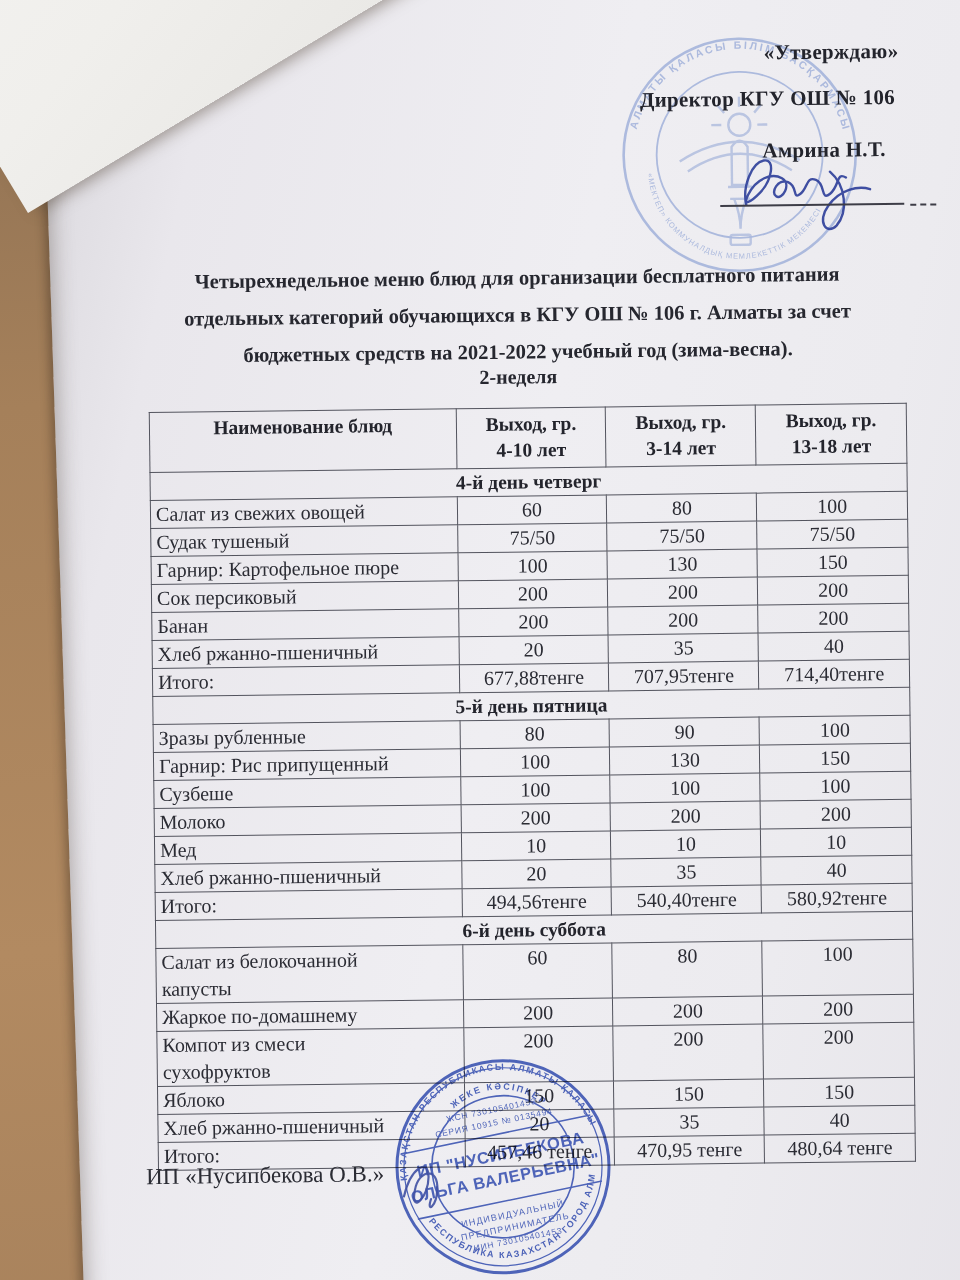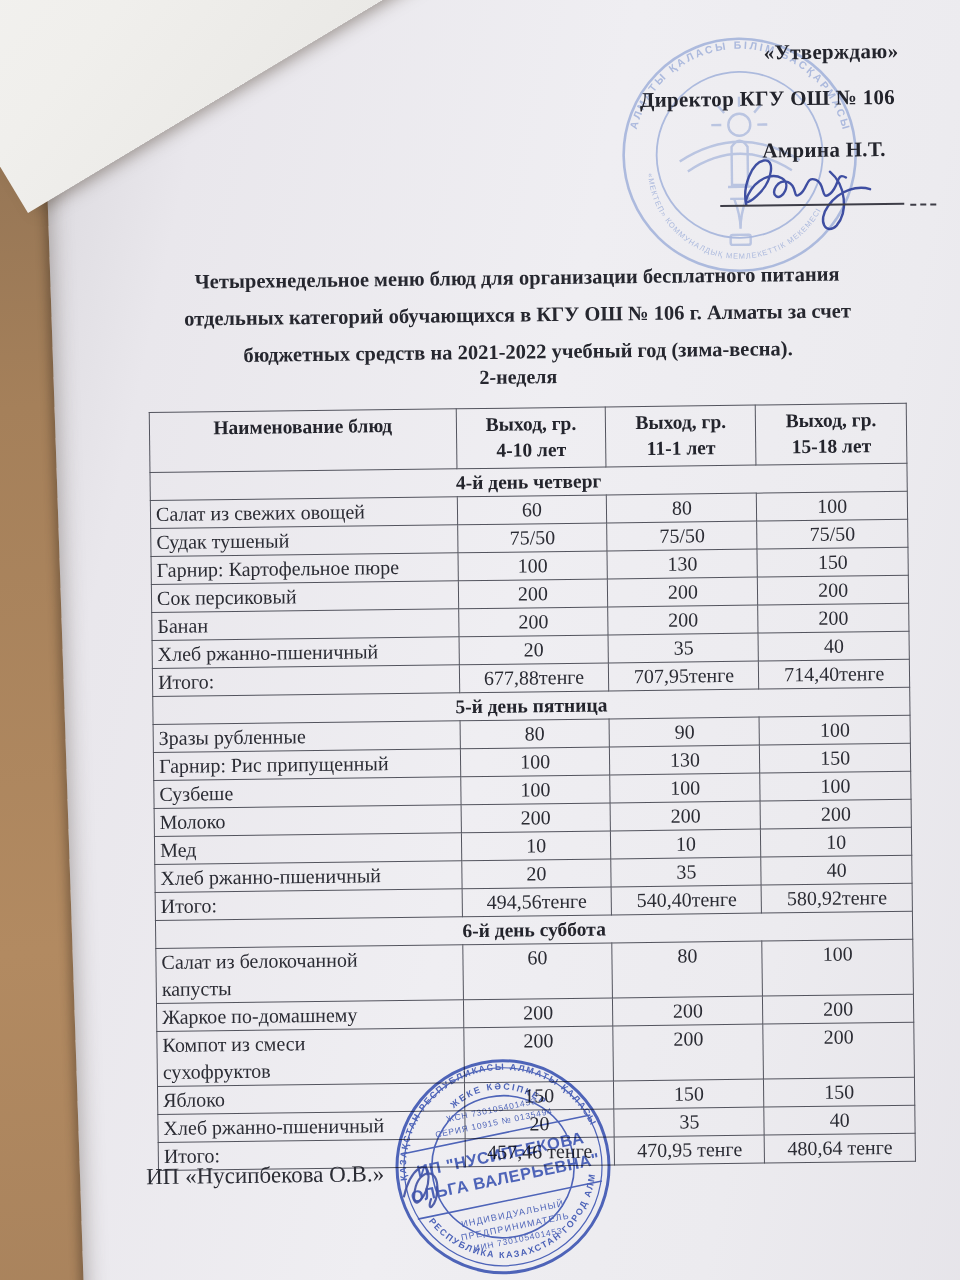--- a/index.html
+++ b/index.html
@@ -101,22 +101,22 @@
       <colgroup>
           <col style="width:40.5%">
           <col style="width:19.8%">
           <col style="width:19.8%">
           <col style="width:19.9%">
         </colgroup>
       <thead>
         <tr>
           <th><span>Наименование блюд</span></th>
           <th><span>Выход, гр.</span><br><span>4-10 лет</span></th>
-          <th><span>Выход, гр.</span><br><span>11-1 лет</span></th>
-          <th><span>Выход, гр.</span><br><span>15-18 лет</span></th>
+          <th><span>Выход, гр.</span><br><span>3-14 лет</span></th>
+          <th><span>Выход, гр.</span><br><span>13-18 лет</span></th>
         </tr>
       </thead>
       <tbody>
           <tr class="sec">
             <td colspan="4">4-й день четверг</td>
           </tr>
           <tr>
             <td class="name">Салат из свежих овощей</td>
             <td class="val">60</td>
             <td class="val">80</td>

